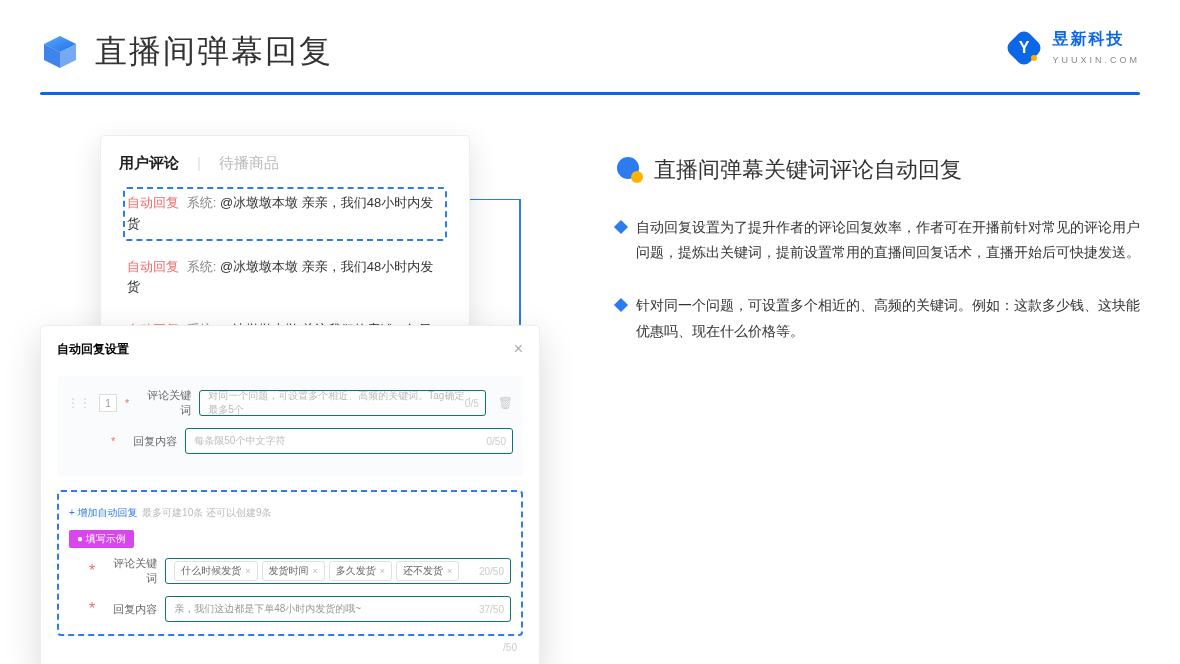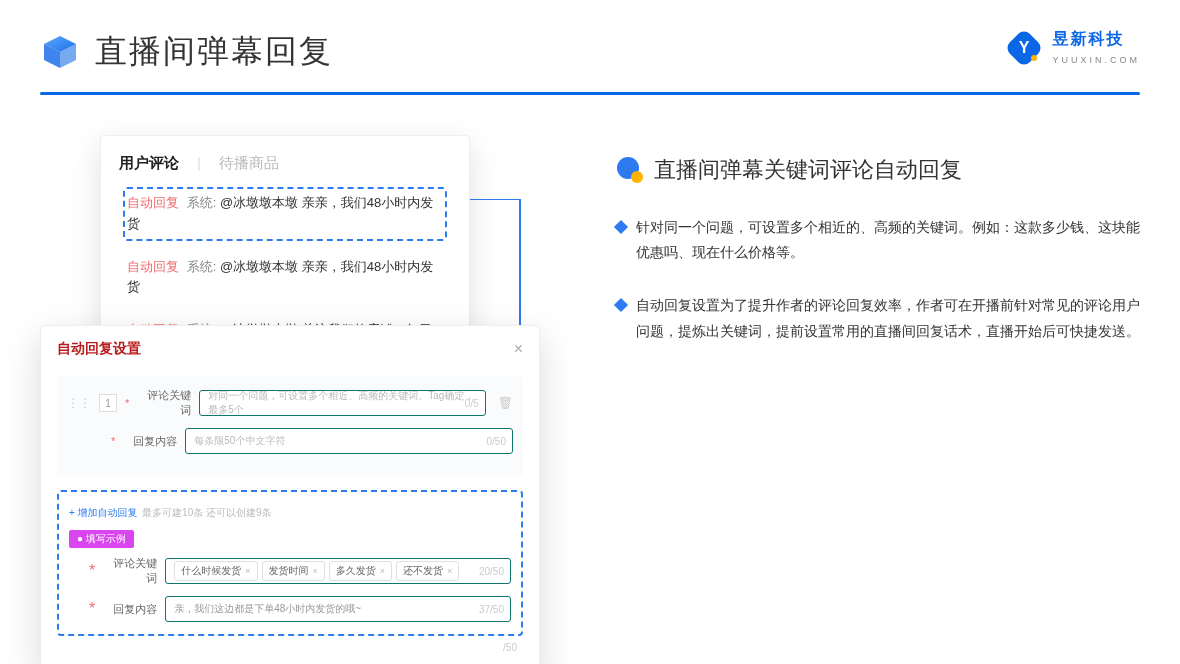--- a/index.html
+++ b/index.html
@@ -47,21 +47,21 @@
 }
 
 
 .settings-card {
   position: absolute; left: 0; top: 190px;
   width: 500px; background: #fff; border: 1px solid #eee;
   box-shadow: 0 12px 36px rgba(0,0,0,0.15); border-radius: 4px;
   padding: 14px 16px 18px 16px; z-index: 3;
 }
 .settings-title-row { display: flex; justify-content: space-between; align-items: center; margin-bottom: 18px; }
-.settings-title { font-size: 14px; font-weight: 700; color: #b91c1c; }
+.settings-title { font-size: 12px; font-weight: 700; color: #000000; }
 .close-x { color: #aaa; font-size: 16px; cursor: pointer; }
 .form-block { background: #fafbfc; border-radius: 4px; padding: 12px 10px; font-size: 11px; position: relative; }
 .form-row { display: flex; align-items: center; gap: 8px; margin-bottom: 10px; }
 .row-num { width: 18px; height: 18px; border: 1px solid #ddd; display: flex; align-items: center; justify-content: center; font-size: 10px; color: #999; background:#fff; }
 .req-star { color: #f56c6c; }
 .row-label { color: #666; font-size: 11px; width: 54px; text-align: right; }
 .input-box {
   flex: 1; height: 26px; border: 1px solid #0f766e; background: #fff;
   display: flex; align-items: center; padding: 0 8px; font-size: 10px;
   color: #bbb; border-radius: 3px; position: relative;
@@ -233,20 +233,20 @@
   <div class="right-col">
     <div class="section-head">
       <svg class="section-icon" viewBox="0 0 28 28">
         <circle cx="12" cy="12" r="11" fill="#2d7bf0"></circle>
         <circle cx="21" cy="21" r="6" fill="#ffb300"></circle>
       </svg>
       <div class="section-title">直播间弹幕关键词评论自动回复</div>
     </div>
     <div class="bullet-item">
       <div class="diamond"></div>
-      <div>针对同一个问题，可设置多个相近的、高频的关键词。例如：这款多少钱、这块能优惠吗、现在什么价格等。</div>
+      <div>自动回复设置为了提升作者的评论回复效率，作者可在开播前针对常见的评论用户问题，提炼出关键词，提前设置常用的直播间回复话术，直播开始后可快捷发送。</div>
     </div>
     <div class="bullet-item">
       <div class="diamond"></div>
-      <div>自动回复设置为了提升作者的评论回复效率，作者可在开播前针对常见的评论用户问题，提炼出关键词，提前设置常用的直播间回复话术，直播开始后可快捷发送。</div>
+      <div>针对同一个问题，可设置多个相近的、高频的关键词。例如：这款多少钱、这块能优惠吗、现在什么价格等。</div>
     </div>
   </div>
 </div>
 
 </body></html>

